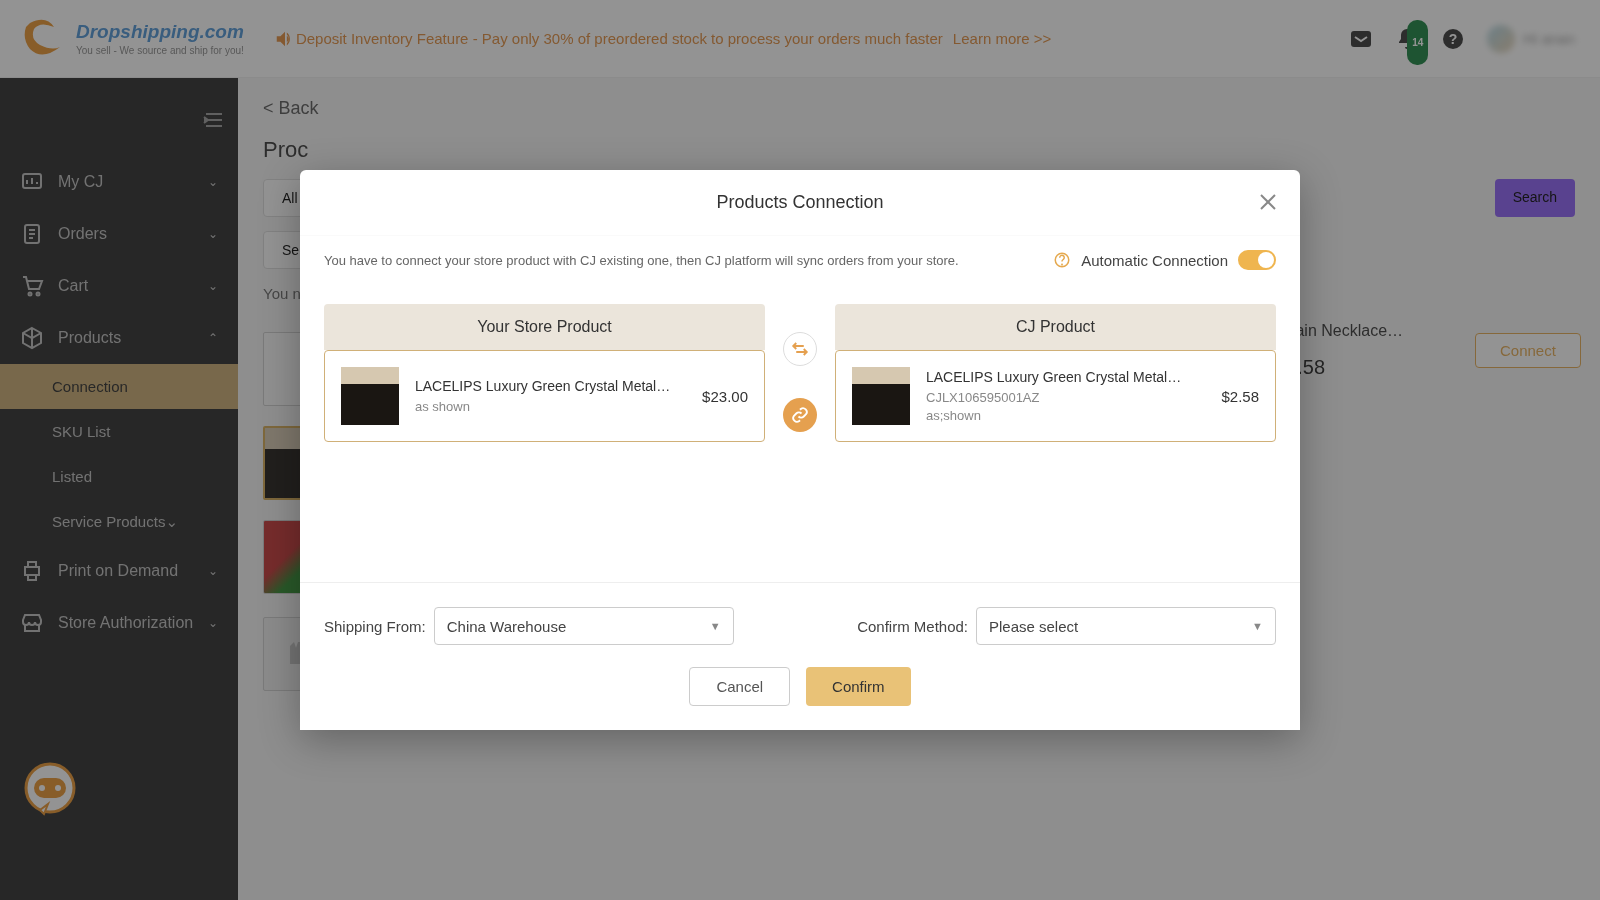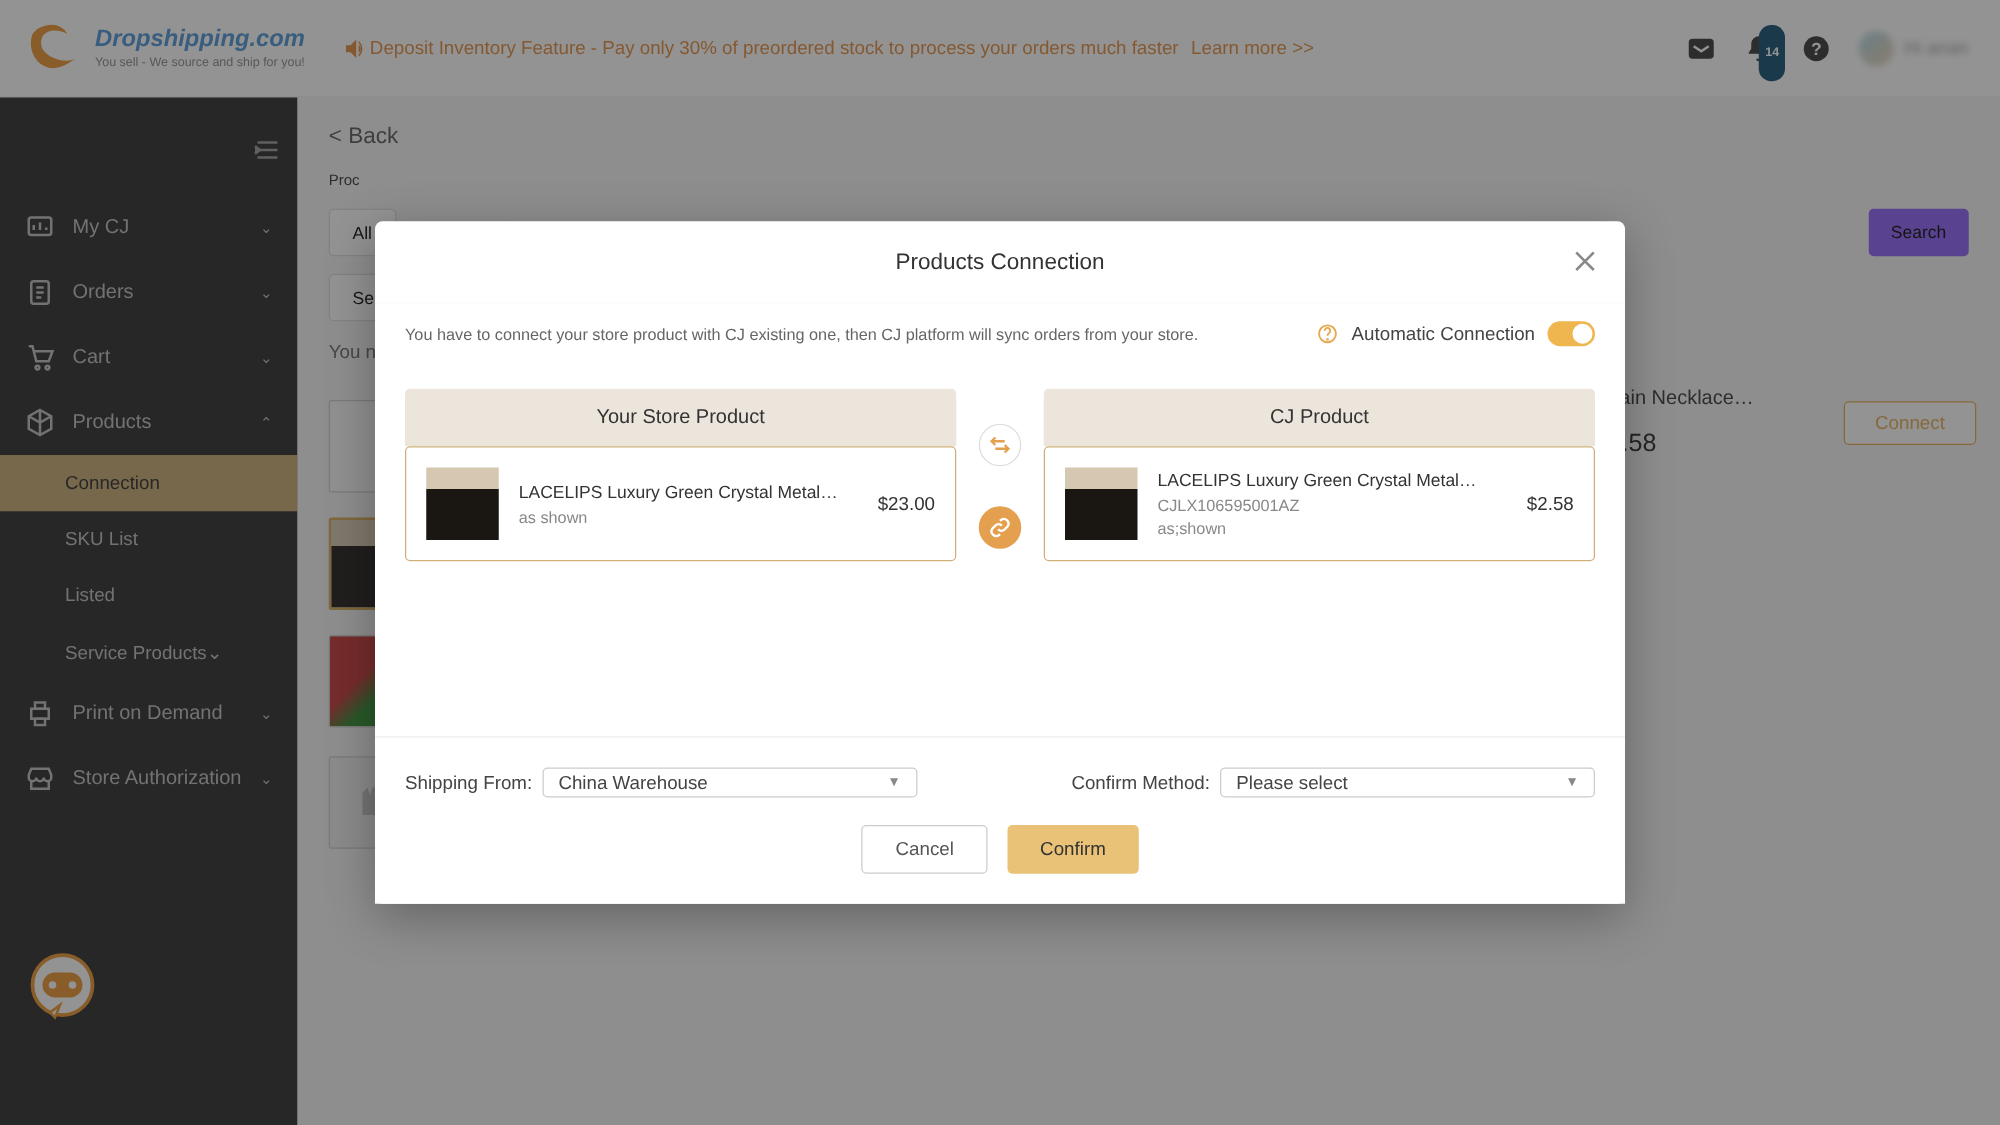--- a/index.html
+++ b/index.html
@@ -1,29 +1,29 @@
 <!DOCTYPE html>
 <html><head>
 <meta charset="utf-8">
 <style>
 * { margin: 0; padding: 0; box-sizing: border-box; font-family: Arial, Helvetica, sans-serif; }
 body { width: 1600px; height: 900px; background: #f5f5f5; position: relative; overflow: hidden; }
 
 
 .header { height: 78px; background: #fff; display: flex; align-items: center; padding: 0 20px; border-bottom: 1px solid #eee; position: relative; }
-.logo { display: flex; align-items: center; gap: 8px; text-align: right; }
+.logo { display: flex; align-items: center; gap: 8px; }
 .logo-mark { width: 48px; height: 40px; }
 .logo-text { color: #4a92d4; font-size: 19px; font-style: italic; font-weight: 600; }
 .logo-sub { color: #888; font-size: 10px; margin-top: 2px; }
 .promo { margin-left: 30px; color: #e08b3b; font-size: 15px; display: flex; align-items: center; gap: 0; }
 .promo-icon { width: 22px; height: 22px; }
 .learn-more { color: #e08b3b; margin-left: 10px; }
 .header-right { position: absolute; right: 25px; display: flex; align-items: center; gap: 22px; }
 .hdr-icon { width: 24px; height: 24px; position: relative; cursor: pointer; }
-.badge { position: absolute; top: -7px; right: -9px; background: #0c4a6e; color: #fff; border-radius: 10px; font-size: 10px; padding: 17px 5px; font-weight: bold; }
+.badge { position: absolute; top: -7px; right: -9px; background: #15803d; color: #fff; border-radius: 10px; font-size: 10px; padding: 17px 5px; font-weight: bold; }
 .user { display: flex; align-items: center; gap: 8px; color: #999; font-size: 15px; filter: blur(3px); }
 .avatar-circle { width: 28px; height: 28px; border-radius: 50%; background: linear-gradient(135deg,#b0d8e8,#e8d0b0); }
 
 
 .sidebar { position: absolute; left: 0; top: 78px; bottom: 0; width: 238px; background: #272727; color: #bdbdbd; }
 .collapse-btn { position: absolute; top: 30px; right: 12px; width: 24px; height: 24px; color: #999; }
 .nav-item { display: flex; align-items: center; padding: 14px 20px; font-size: 16px; cursor: pointer; gap: 14px; position: relative; }
 .nav-item.first { margin-top: 78px; }
 .nav-item .chev { position: absolute; right: 20px; font-size: 12px; }
 .nav-icon { width: 24px; height: 24px; display: flex; align-items: center; justify-content: center; }
@@ -83,21 +83,21 @@
 .card-price { font-size: 15px; color: #333; }
 .mid-icons { display: flex; flex-direction: column; align-items: center; justify-content: center; gap: 32px; padding-top: 18px; }
 .round-btn { width: 34px; height: 34px; border-radius: 50%; display: flex; align-items: center; justify-content: center; font-size: 16px; }
 .round-btn.swap { background: #fff; border: 1px solid #ddd; color: #e5a04f; }
 .round-btn.link { background: #e5a04f; color: #fff; }
 
 .modal-foot { padding: 24px; border-top: 1px solid #eee; background:#fff; }
 .ship-row { display: flex; align-items: center; gap: 48px; margin-bottom: 22px; }
 .ship-group { display: flex; align-items: center; gap: 8px; }
 .ship-label { font-size: 15px; color: #444; }
-.select { width: 300px; height: 24px; border: 1px solid #ccc; border-radius: 4px; padding: 0 12px; display: flex; align-items: center; justify-content: space-between; font-size: 15px; color: #444; background: #fff; }
+.select { width: 300px; height: 38px; border: 1px solid #ccc; border-radius: 4px; padding: 0 12px; display: flex; align-items: center; justify-content: space-between; font-size: 15px; color: #444; background: #fff; }
 .select .arrow { color: #888; font-size: 11px; }
 .ship-flex { flex: 1; display: flex; justify-content: flex-end; }
 .btn-row { display: flex; justify-content: center; gap: 16px; }
 .btn { padding: 10px 26px; border-radius: 4px; font-size: 15px; cursor: pointer; }
 .btn-cancel { background: #fff; border: 1px solid #ccc; color: #555; }
 .btn-confirm { background: #e9c277; border: none; color: #333; }
 
 .thumb-strawberry { background: linear-gradient(135deg,#c43030 40%,#2a8a2a 60%); }
 .thumb-shopify { background: #eee; }
 .thumb-white { background: #f8f8f8; }
@@ -233,21 +233,21 @@
       <rect x="14" y="18" width="32" height="20" rx="10" fill="#e8922b"></rect>
       <circle cx="22" cy="28" r="3" fill="#fff"></circle>
       <circle cx="38" cy="28" r="3" fill="#fff"></circle>
       <path d="M20 50 L28 44 L24 54 Z" fill="#fff" stroke="#e8922b" stroke-width="2"></path>
     </svg>
 </div>
 
 <div class="main">
   <div class="back-link">&lt; Back</div>
   <div class="page-content">
-    <div style="font-size:12px; color:#333; margin-bottom:16px;">Proc</div>
+    <div style="font-size:22px; color:#333; margin-bottom:16px;">Proc</div>
     <div class="filter-row">
       <div class="filter-btn">All</div>
       <div style="flex:1"></div>
       <div class="filter-btn tan">Search</div>
     </div>
     <div class="filter-row">
       <div class="filter-btn">Se</div>
     </div>
     <div class="note">You n</div>
 

